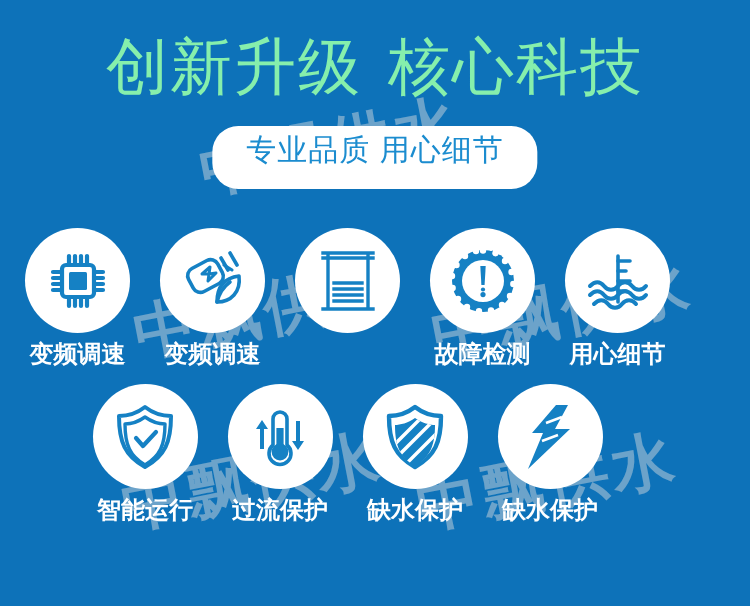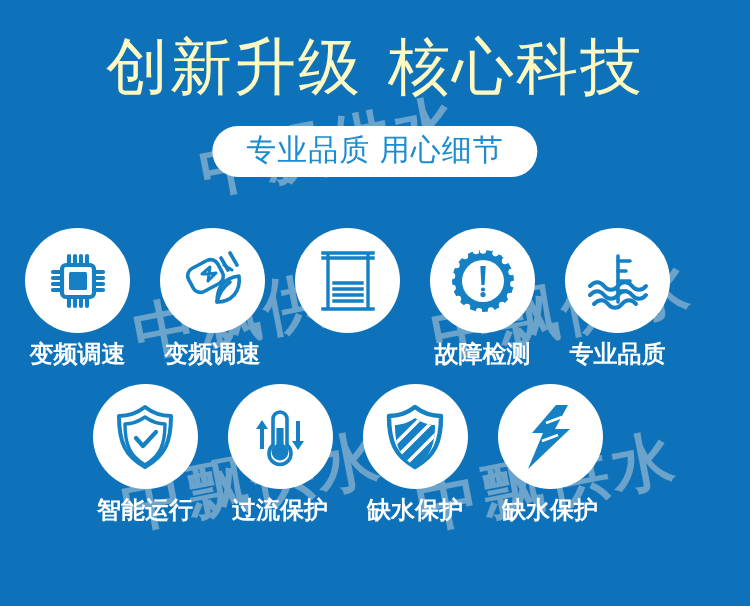--- a/index.html
+++ b/index.html
@@ -20,28 +20,28 @@
   }
   .wm1{left:198px;top:105px;font-size:62px;transform:rotate(-11deg);}
   .wm2{left:132px;top:268px;font-size:62px;transform:rotate(-11deg);}
   .wm3{left:430px;top:268px;font-size:62px;transform:rotate(-11deg);}
   .wm4{left:120px;top:440px;font-size:62px;transform:rotate(-11deg);}
   .wm5{left:415px;top:440px;font-size:62px;transform:rotate(-11deg);}
 
   
   .title{
     position:absolute;left:0;right:0;top:36px;text-align:center;
-    color:#fef9c3;font-size:62px;line-height:1;font-weight:400;
+    color:#86efac;font-size:62px;line-height:1;font-weight:400;
     letter-spacing:2px;
   }
   .title .gap{display:inline-block;width:26px;}
   .pill{
     position:absolute;left:50%;top:126px;transform:translateX(-50%);
     background:#ffffff;border-radius:26px;
-    padding:7px 34px 9px;
+    padding:7px 34px 21px;
     color:#1b8ccf;font-size:30px;line-height:1.15;letter-spacing:1px;
     white-space:nowrap;
   }
 
   
   .grid{position:absolute;left:0;top:228px;width:695px;}
   .row{display:flex;justify-content:center;gap:30px;margin-bottom:18px;}
   .cell{width:105px;display:flex;flex-direction:column;align-items:center;}
   .disc{
     width:105px;height:105px;border-radius:50%;background:#ffffff;
@@ -172,21 +172,21 @@
             <g fill="none" stroke="#1581c4" stroke-width="3.6" stroke-linecap="round">
               <path d="M34 6v46"></path>
               <path d="M34 11h12M34 21h8M34 31h12M34 41h8"></path>
               <path d="M6 36c5-5 10-5 14 0s10 5 14 0 10-5 14 0 10 5 14 0" stroke-width="4"></path>
               <path d="M6 45c5-5 10-5 14 0s10 5 14 0 10-5 14 0 10 5 14 0" stroke-width="4"></path>
               <path d="M10 54c5-5 10-5 14 0s10 5 14 0 10-5 14 0" stroke-width="4"></path>
             </g>
           </svg>
           </span>
         </div>
-        <div class="label">专业品质</div>
+        <div class="label">用心细节</div>
       </div>
 
     </div>
 
     <div class="row">
 
       <div class="cell">
         <div class="disc">
           <span>
           <svg width="62" height="66" viewBox="0 0 62 66">

